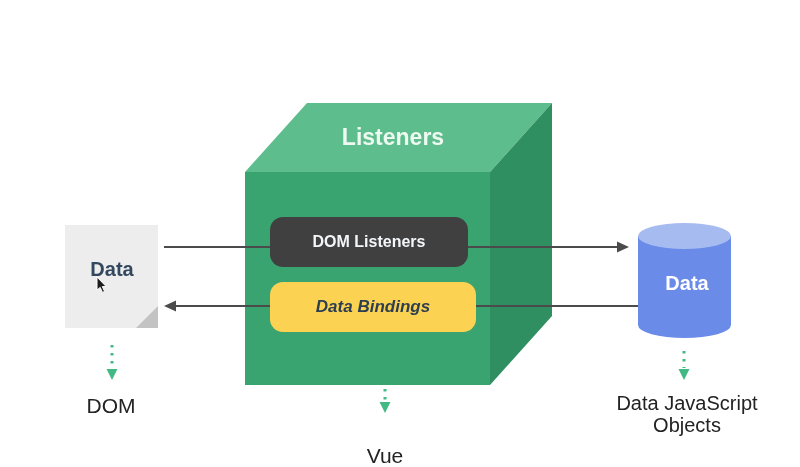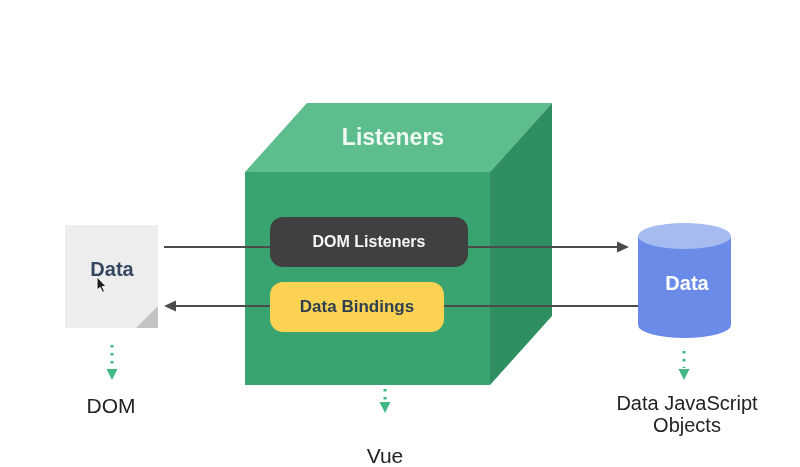--- a/index.html
+++ b/index.html
@@ -12,21 +12,21 @@
   .title{
     left:402px;top:45px;font-size:42px;font-weight:bold;color:#c23350;letter-spacing:1px;
   }
   .vm-label{left:393px;top:137px;font-size:23px;font-weight:bold;color:#eef9f2;}
   .pill{
     position:absolute;display:flex;align-items:center;justify-content:center;
     border-radius:13px;
   }
   .dom-box{left:270px;top:217px;width:198px;height:50px;background:#404040;}
   .dom-box .pill-label{font-size:16px;font-weight:bold;color:#f4f7f9;}
-  .db-box{left:270px;top:282px;width:174px;height:50px;background:#fcd253;}
+  .db-box{left:270px;top:282px;width:206px;height:50px;background:#fcd253;font-style:italic;}
   .db-box .pill-label{font-size:17px;font-weight:bold;color:#2c3e50;}
   .view-label{left:112px;top:269px;font-size:20px;font-weight:bold;color:#33475e;}
   .model-label{left:687px;top:283px;font-size:20px;font-weight:bold;color:#ffffff;}
   .foot{color:#232323;}
   .dom-label{left:111px;top:406px;font-size:21px;}
   .vue-label{left:385px;top:456px;font-size:21px;}
   .pjo-label{
     left:687px;top:414px;font-size:20px;line-height:22px;text-align:center;
     white-space:normal;width:170px;
   }

